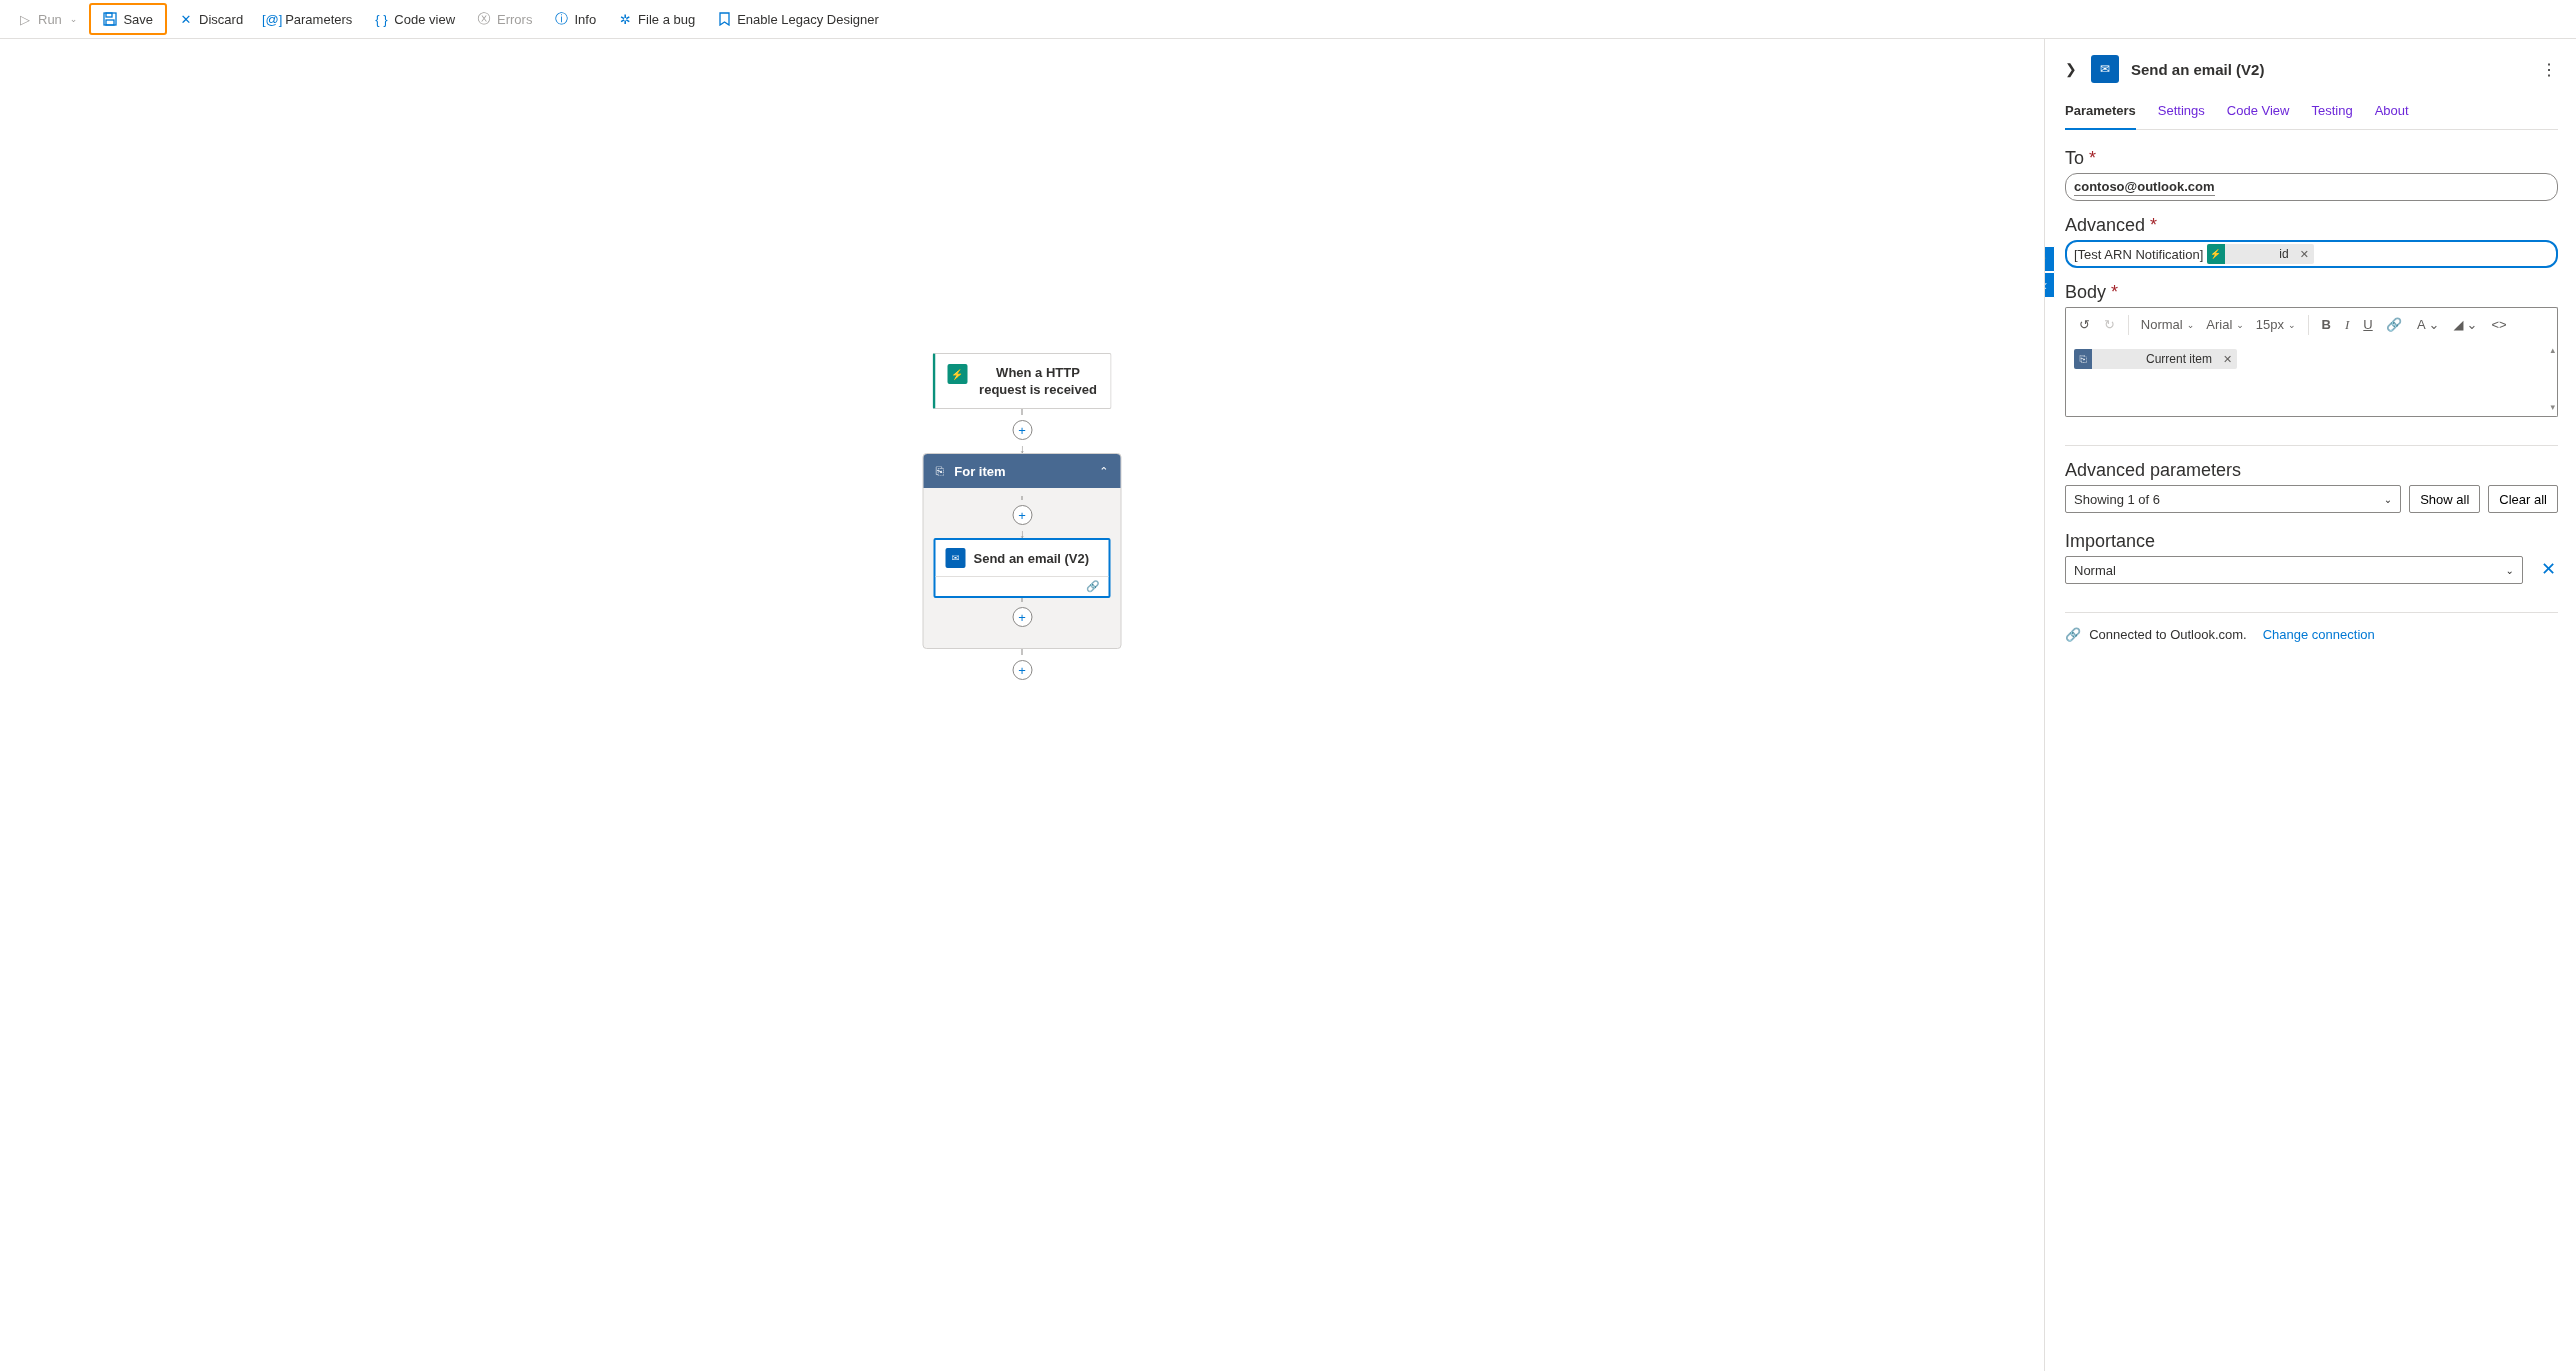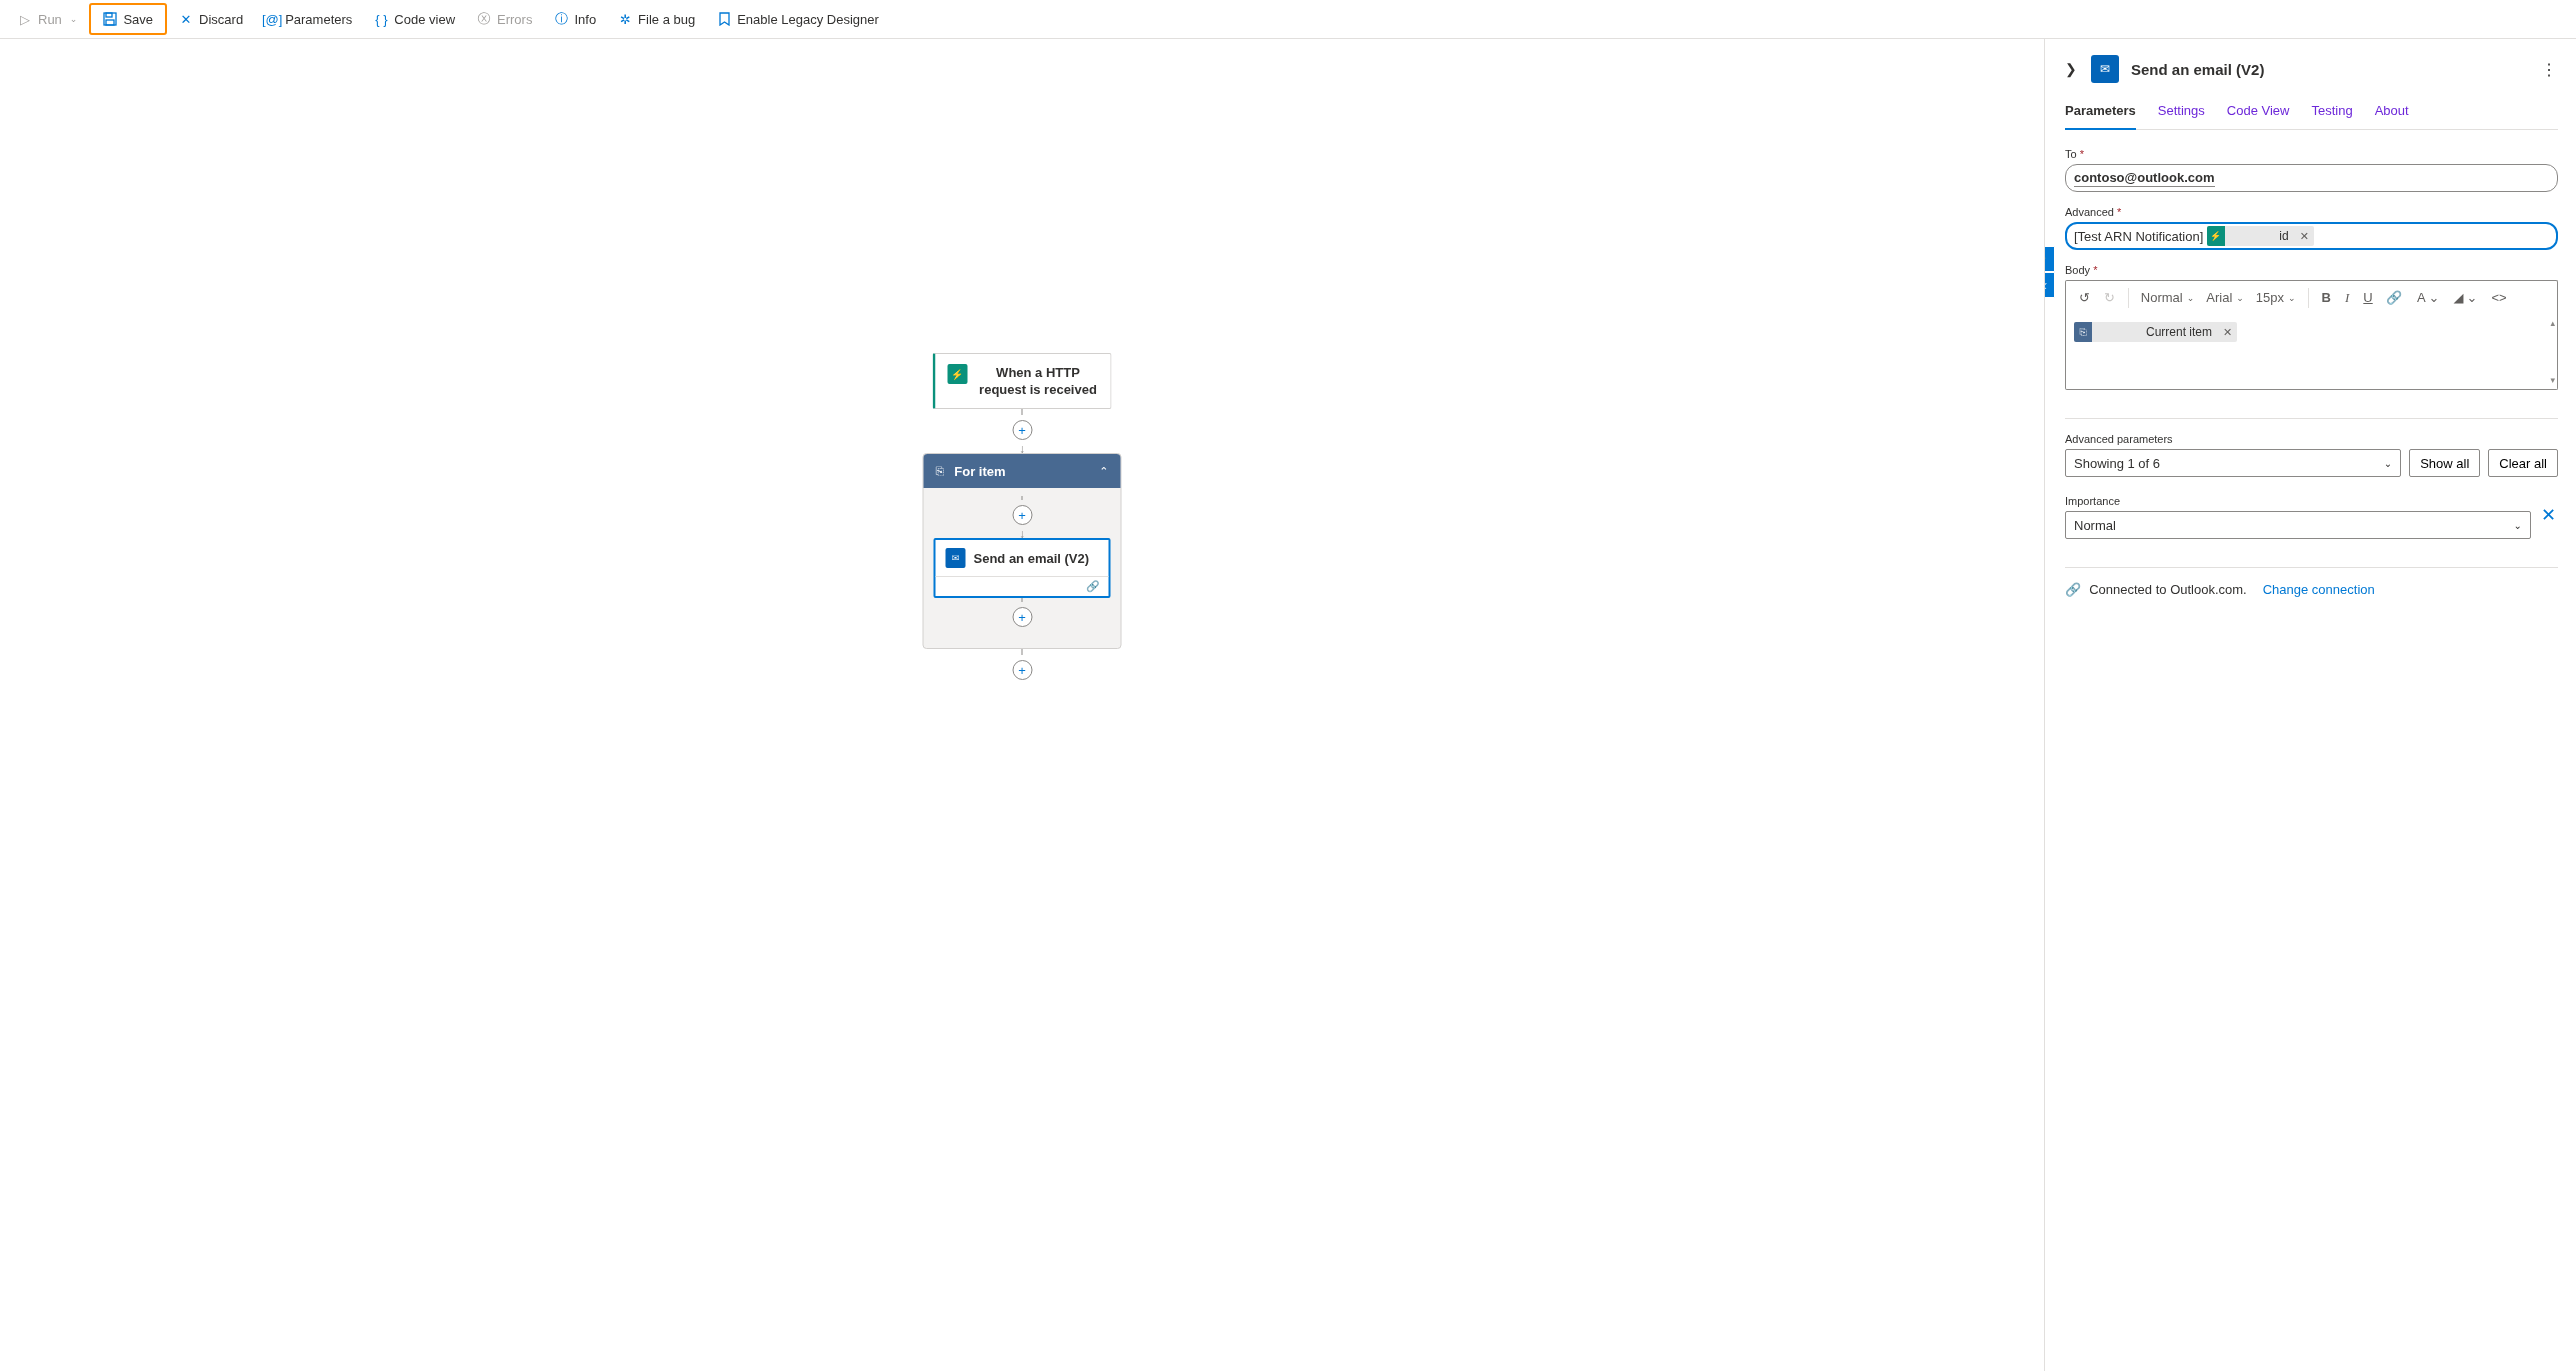--- a/index.html
+++ b/index.html
@@ -44,21 +44,21 @@
 .panel-header { display: flex; align-items: center; gap: 12px; margin-bottom: 20px; }
 .collapse-chev { width: 14px; cursor: pointer; color: #323130; font-size: 14px; }
 .panel-icon { width: 28px; height: 28px; background: #0364b8; border-radius: 3px; display: flex; align-items: center; justify-content: center; color: #fff; font-size: 12px; }
 .panel-title { flex: 1; font-size: 15px; font-weight: 600; }
 .more-icon { cursor: pointer; font-size: 16px; color: #323130; letter-spacing: 1px; }
 
 .tabs { display: flex; gap: 22px; border-bottom: 1px solid #e1dfdd; margin-bottom: 18px; }
 .tab { padding: 0 0 10px 0; cursor: pointer; font-size: 13px; color: #6d28d9; }
 .tab.active { color: #323130; font-weight: 600; border-bottom: 2px solid #0078d4; margin-bottom: -1px; }
 
-.field-label { font-size: 11px; color: #323130; margin-bottom: 4px; }
+.field-label { font-size: 18px; color: #323130; margin-bottom: 4px; }
 .req { color: #a4262c; }
 .field-box { border: 1px solid #8a8886; border-radius: 12px; min-height: 28px; padding: 3px 8px; display: flex; align-items: center; flex-wrap: wrap; gap: 4px; margin-bottom: 14px; font-size: 13px; }
 .field-box.focused { border: 2px solid #0078d4; padding: 2px 7px; }
 .field-box .to-pill { font-weight: 600; border-bottom: 1px solid #8a8886; padding-bottom: 1px; }
 
 .token { display: inline-flex; align-items: center; background: #e8e8e8; border-radius: 2px; font-size: 12px; height: 20px; overflow: hidden; }
 .token .tk-icon { width: 18px; height: 100%; background: #0a917c; display: flex; align-items: center; justify-content: center; color: #fff; font-size: 9px; }
 .token .tk-icon.blue { background: #486991; }
 .token .tk-txt { padding: 0 6px; margin-left: 48px; }
 .token .tk-x { padding: 0 5px; cursor: pointer; color: #605e5c; font-size: 11px; }
@@ -77,21 +77,21 @@
 .fx-btn:first-child { border-radius: 6px 0 0 0; }
 .fx-btn:last-child { border-radius: 0 0 0 6px; font-style: italic; font-family: serif; }
 
 .divider { border: none; border-top: 1px solid #e1dfdd; margin: 14px 0; }
 
 .adv-row { display: flex; align-items: flex-end; gap: 8px; margin-bottom: 18px; }
 .adv-left { flex: 1; }
 .select-box { border: 1px solid #8a8886; border-radius: 2px; height: 28px; display: flex; align-items: center; justify-content: space-between; padding: 0 8px; font-size: 13px; cursor: pointer; }
 .small-btn { border: 1px solid #8a8886; background: #fff; height: 28px; padding: 0 10px; border-radius: 2px; font-size: 13px; cursor: pointer; }
 
-.imp-row { display: flex; align-items: center; gap: 8px; margin-bottom: 14px; }
+.imp-row { display: flex; align-items: flex-end; gap: 16px; margin-bottom: 14px; }
 .imp-left { flex: 1; }
 .x-btn { color: #0078d4; cursor: pointer; font-size: 18px; padding: 0 2px 4px 2px; }
 
 .conn-row { display: flex; align-items: center; gap: 8px; font-size: 13px; color: #323130; padding-bottom: 20px; }
 .conn-link { color: #0078d4; cursor: pointer; margin-left: 8px; }
 .conn-icon { font-size: 13px; color: #605e5c; }
 
 
 .ic-blue { color: #0078d4; }
 </style>

